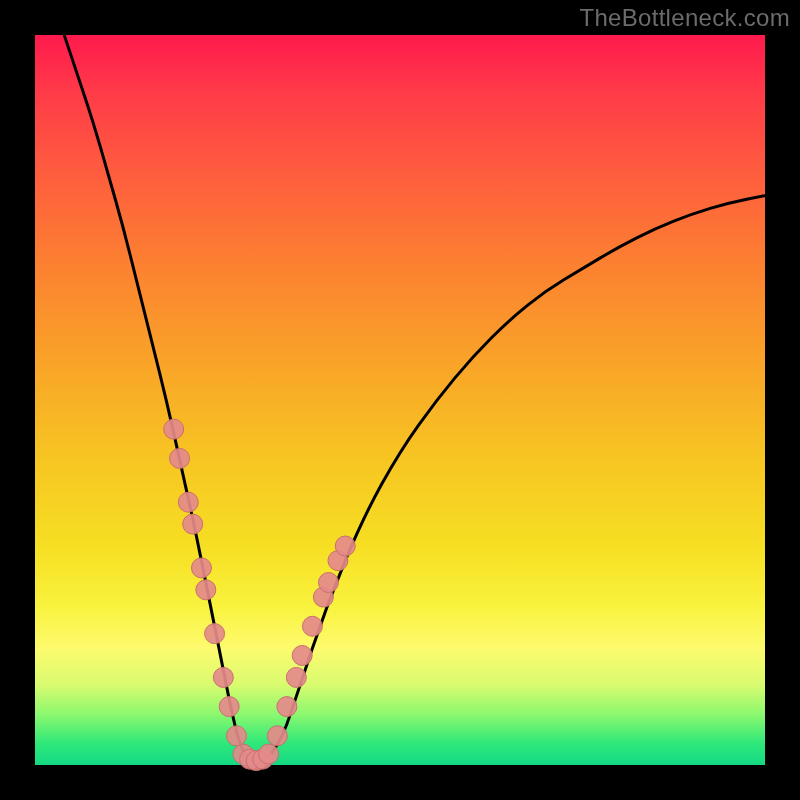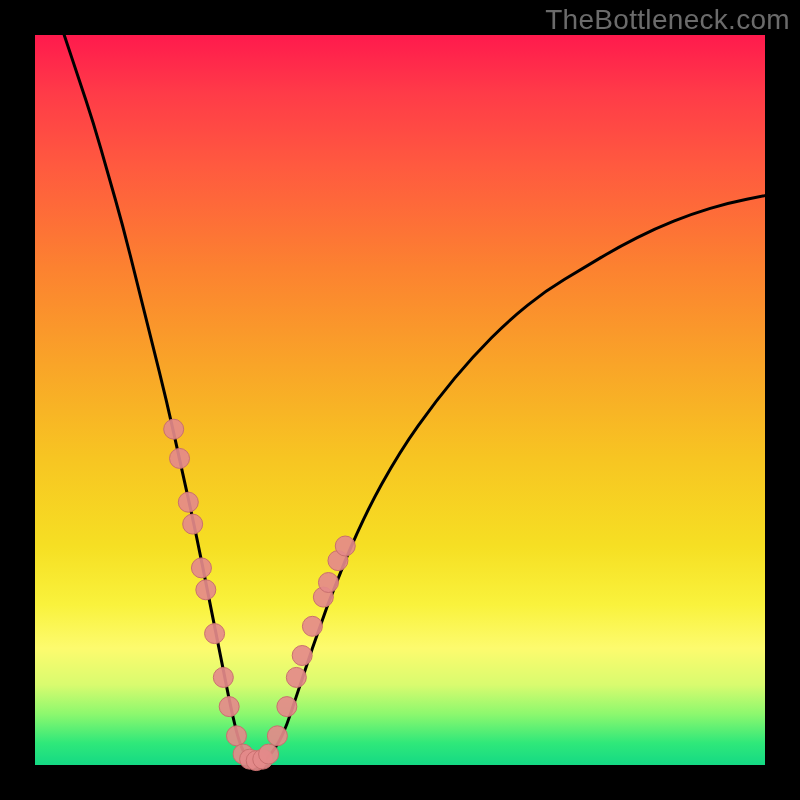--- a/index.html
+++ b/index.html
@@ -40,21 +40,21 @@
       #8df86e 93%,
       #2fe87a 97%,
       #14d984 100%
     );
   }
   .watermark {
     position: absolute;
     top: 4px;
     right: 10px;
     color: #6b6b6b;
-    font-size: 28px;
+    font-size: 24px;
     font-weight: 500;
     letter-spacing: 0.3px;
     user-select: none;
   }
   svg.curves {
     position: absolute;
     top: 0;
     left: 0;
   }
 </style>

